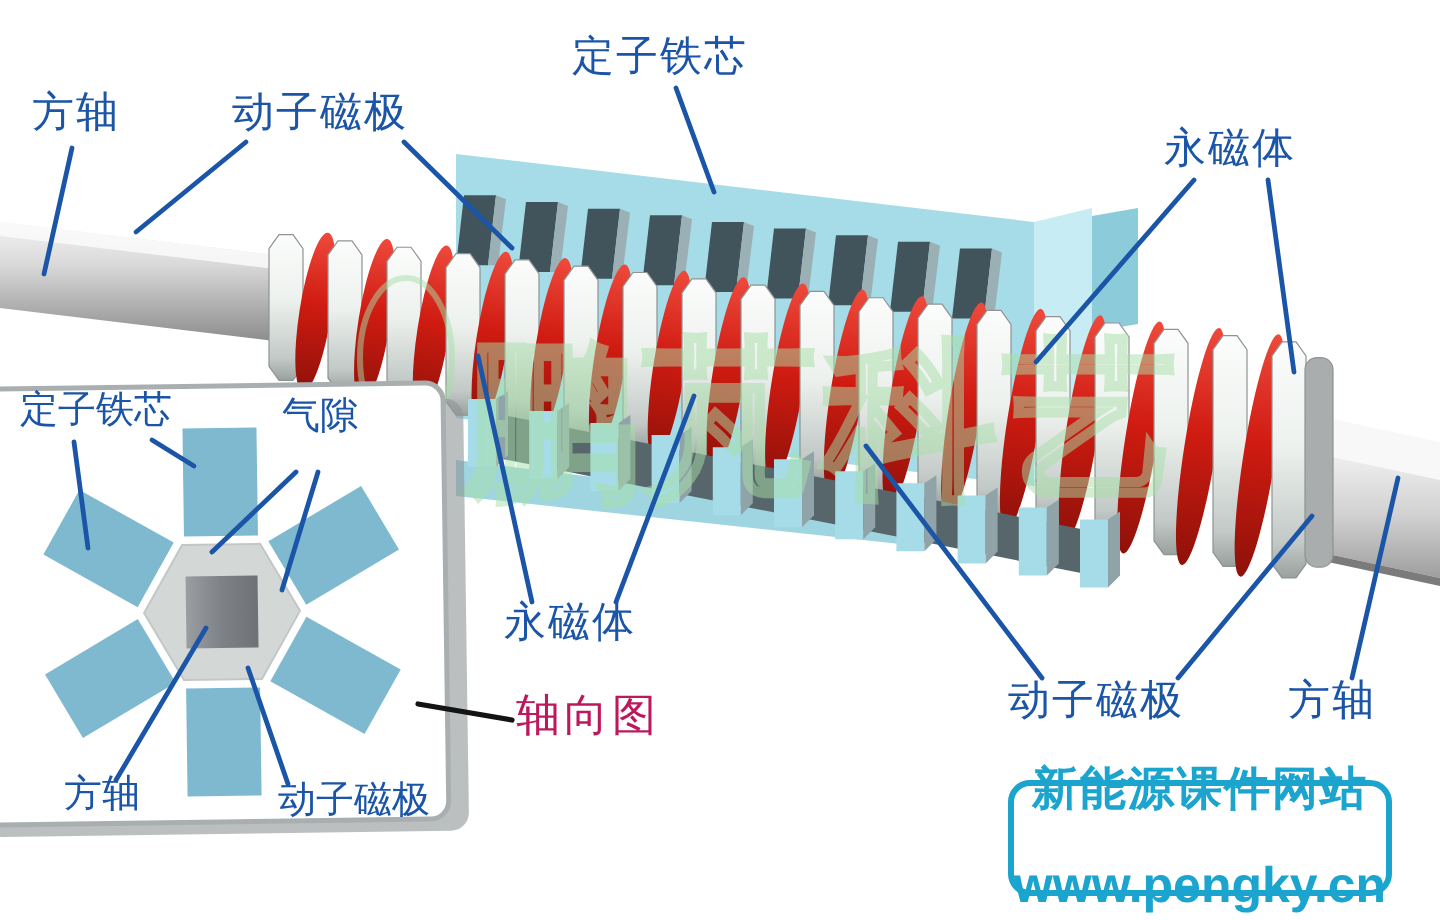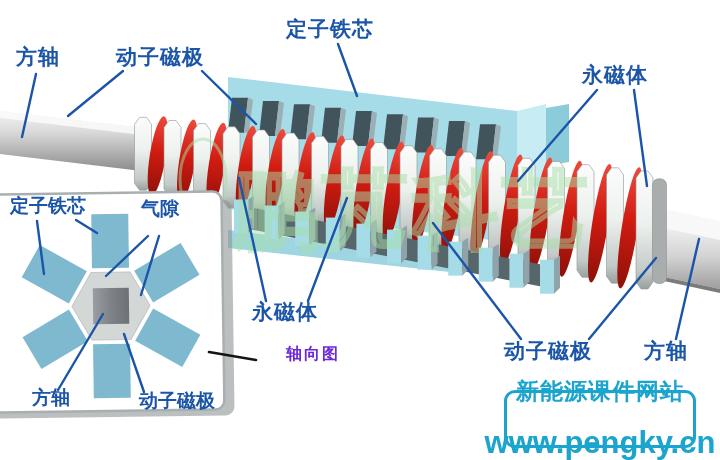--- a/index.html
+++ b/index.html
@@ -1,28 +1,28 @@
 <!DOCTYPE html>
 <html><head>
 <meta charset="utf-8">
 <style>
   html,body{margin:0;padding:0;background:#ffffff;}
   .stage{position:relative;width:720px;height:460px;background:#ffffff;overflow:hidden;
          font-family:"Liberation Sans", sans-serif;}
   .stage svg{position:absolute;left:0;top:0;}
-  .lbl{position:absolute;color:#1B55A8;font-weight:bold;font-size:21px;line-height:1.05;
+  .lbl{position:absolute;color:#1B55A8;font-weight:normal;font-size:21px;line-height:1.05;
        white-space:nowrap;letter-spacing:1px;}
   .lbl.small{font-size:19px;letter-spacing:0;}
-  .lbl.black{color:#6d28d9;font-size:16px;letter-spacing:2px;margin-left:28px;}
+  .lbl.black{color:#be185d;font-size:22px;letter-spacing:2px;}
   .badge{position:absolute;left:504px;top:390px;width:186px;height:52px;
          border:3px solid #1BA4CE;border-radius:11px;background:#fff;
          display:flex;flex-direction:column;align-items:center;justify-content:center;
          color:#1BA4CE;font-weight:bold;}
   .badge .l1{font-size:23px;letter-spacing:1px;line-height:1.05;}
-  .badge .l2{font-size:31px;letter-spacing:0;line-height:1.05;margin-top:24px;}
+  .badge .l2{font-size:25px;letter-spacing:0;line-height:1.05;margin-top:24px;}
 </style>
 </head>
 <body>
 
 <div class="stage">
 
 <svg width="720" height="460" viewBox="0 0 720 460">
   <defs>
     <linearGradient id="gradShaft" x1="0" y1="0" x2="0" y2="1">
       <stop offset="0" stop-color="#F4F4F4"></stop>

